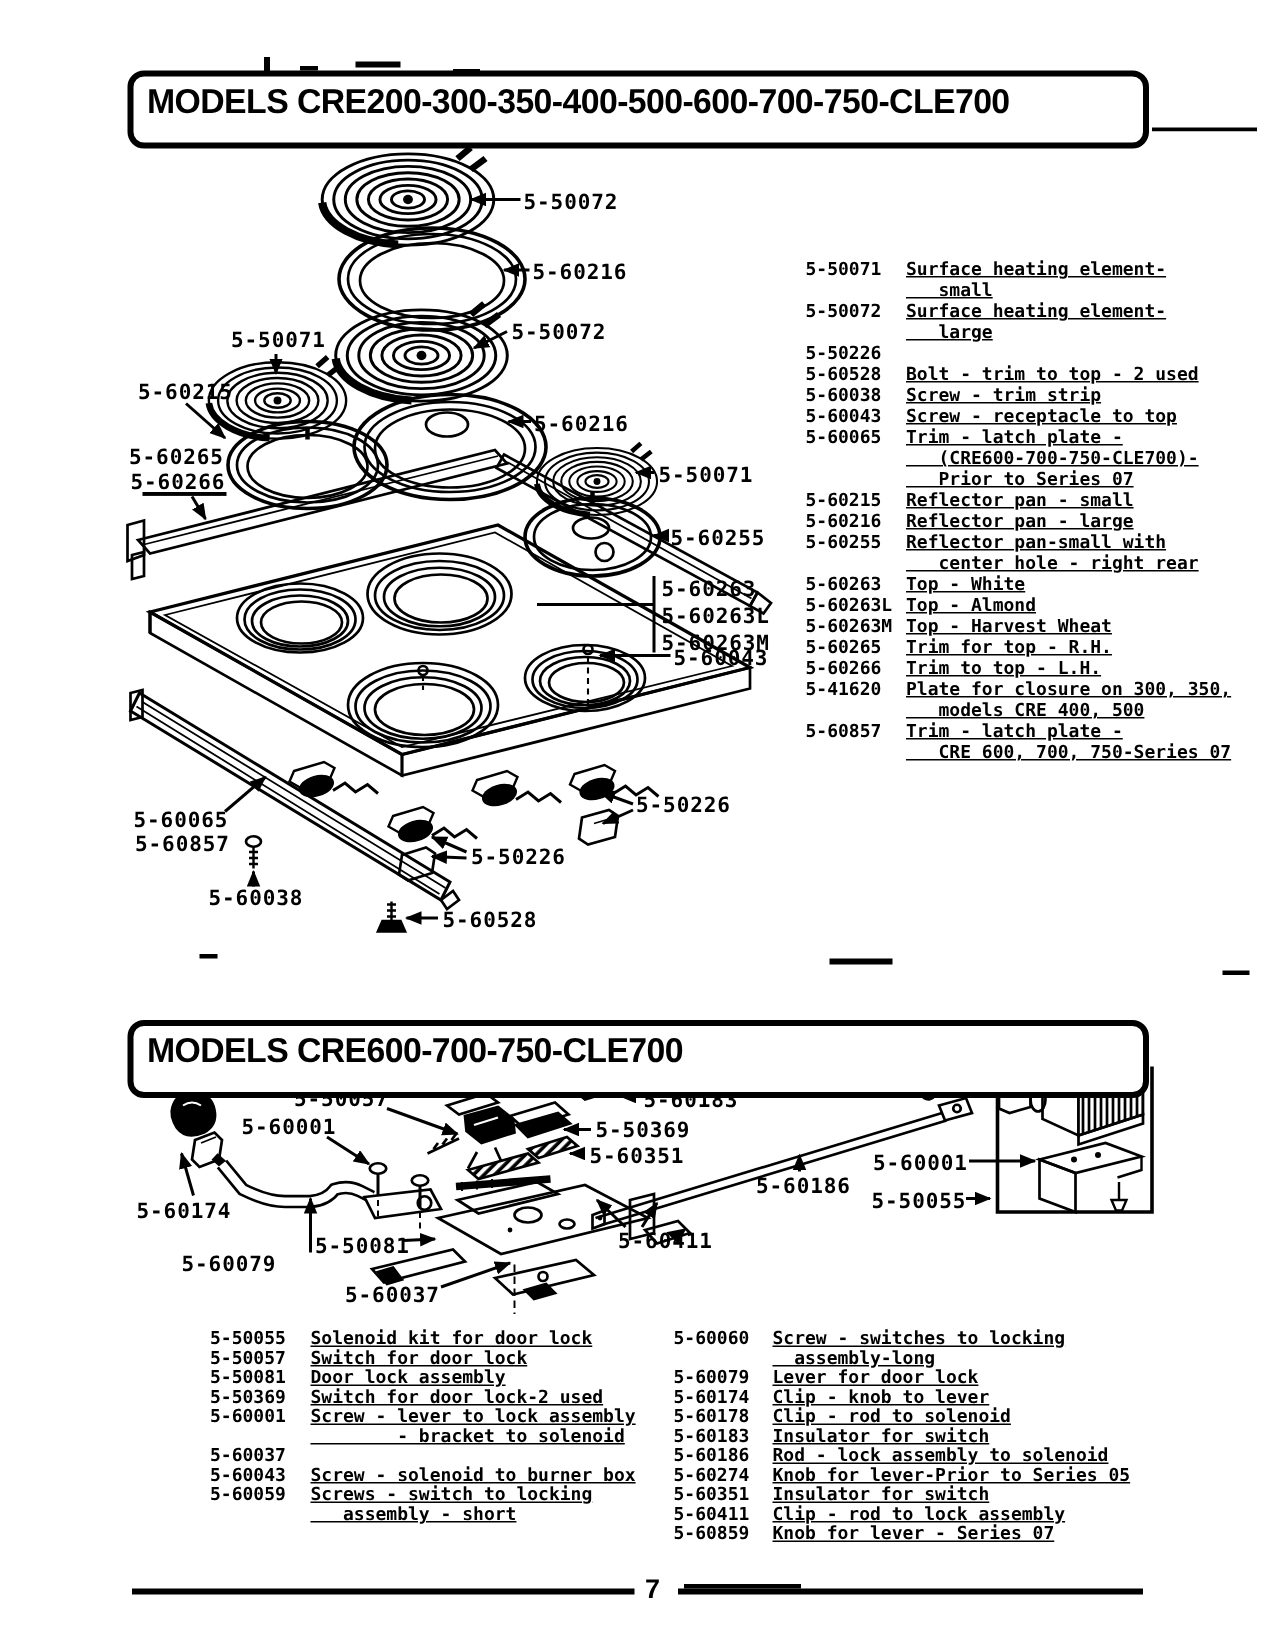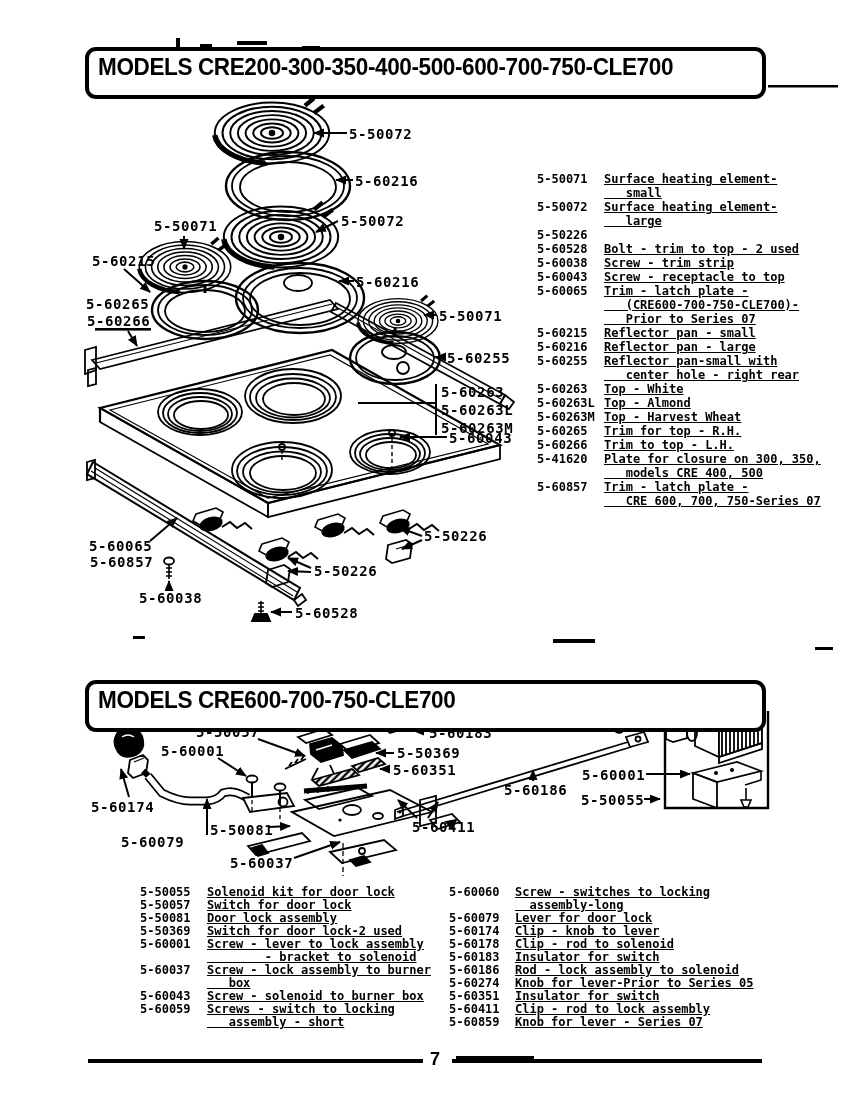--- a/index.html
+++ b/index.html
@@ -474,22 +474,20 @@
         <span class="pnum">5-50369</span>
         <span class="pdesc">Switch for door lock-2 used</span>
       </div>
     <div class="prow">
         <span class="pnum">5-60001</span>
         <span class="pdesc">Screw - lever to lock assembly
         - bracket to solenoid</span>
       </div>
     <div class="prow">
         <span class="pnum">5-60037</span>
-        <span class="pdesc">Screw - lock assembly to burner
-   box</span>
       </div>
     <div class="prow">
         <span class="pnum">5-60043</span>
         <span class="pdesc">Screw - solenoid to burner box</span>
       </div>
     <div class="prow">
         <span class="pnum">5-60059</span>
         <span class="pdesc">Screws - switch to locking
    assembly - short</span>
       </div>

